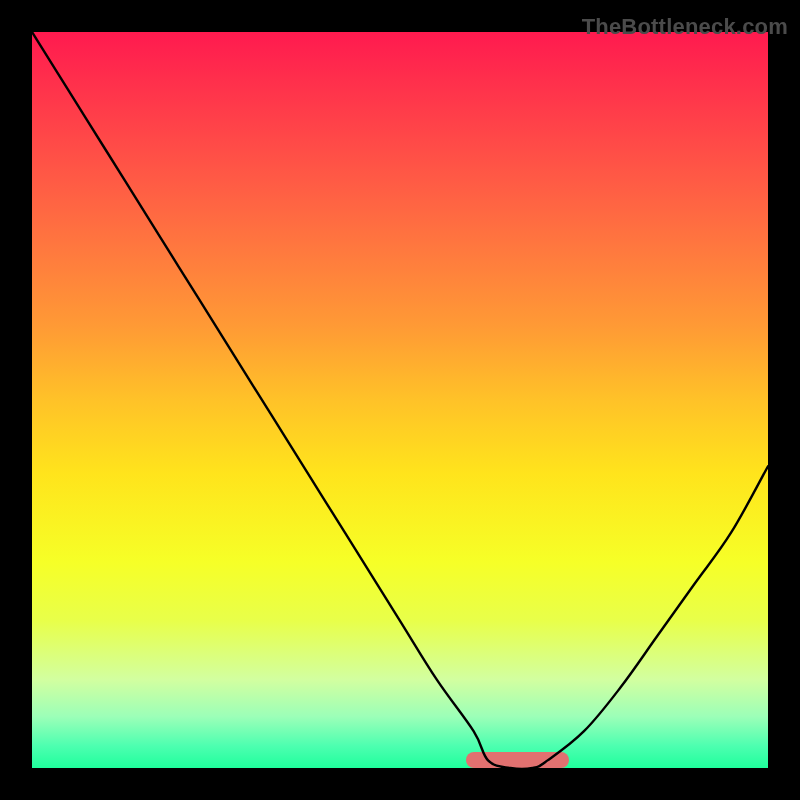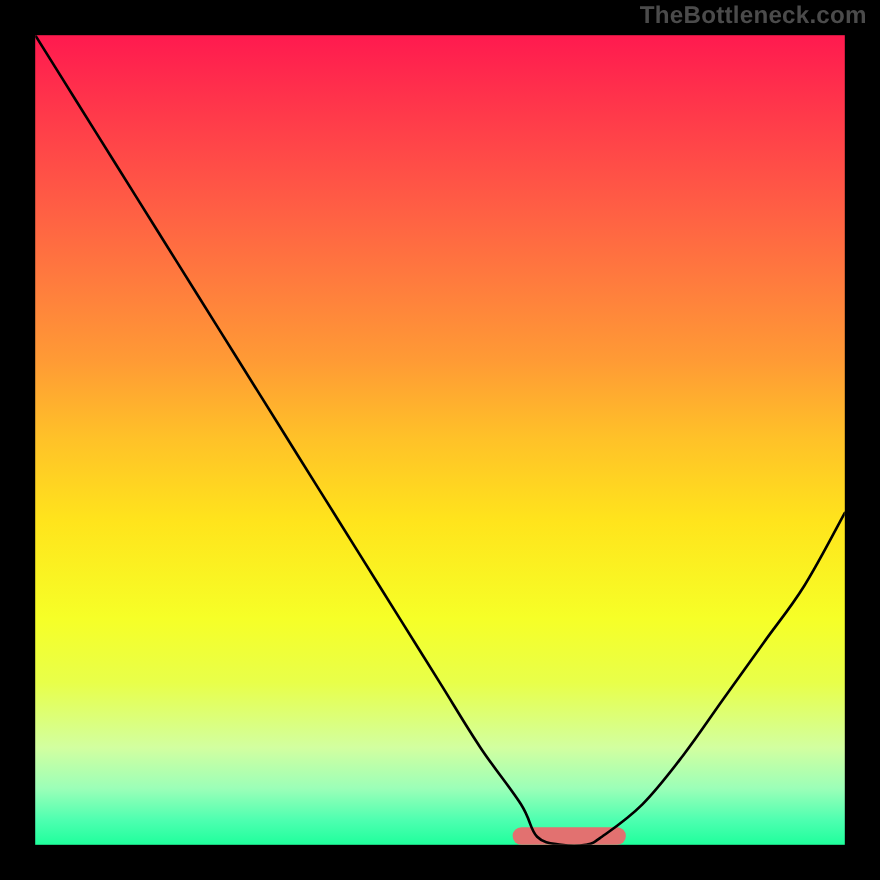--- a/index.html
+++ b/index.html
@@ -1,20 +1,20 @@
 <!DOCTYPE html>
 <html><head>
 <meta charset="utf-8">
 <style>
   * { margin: 0; padding: 0; box-sizing: border-box; }
   html, body { width: 800px; height: 800px; background: #000; overflow: hidden; }
   .container { position: relative; width: 800px; height: 800px; }
   .watermark {
     position: absolute;
-    top: 1px;
+    top: 14px;
     right: 12px;
     font-family: Arial, Helvetica, sans-serif;
     font-size: 22px;
     font-weight: 600;
     color: #4b4b4b;
     letter-spacing: 0.2px;
     z-index: 30;
   }
   .plot {
     position: absolute;

